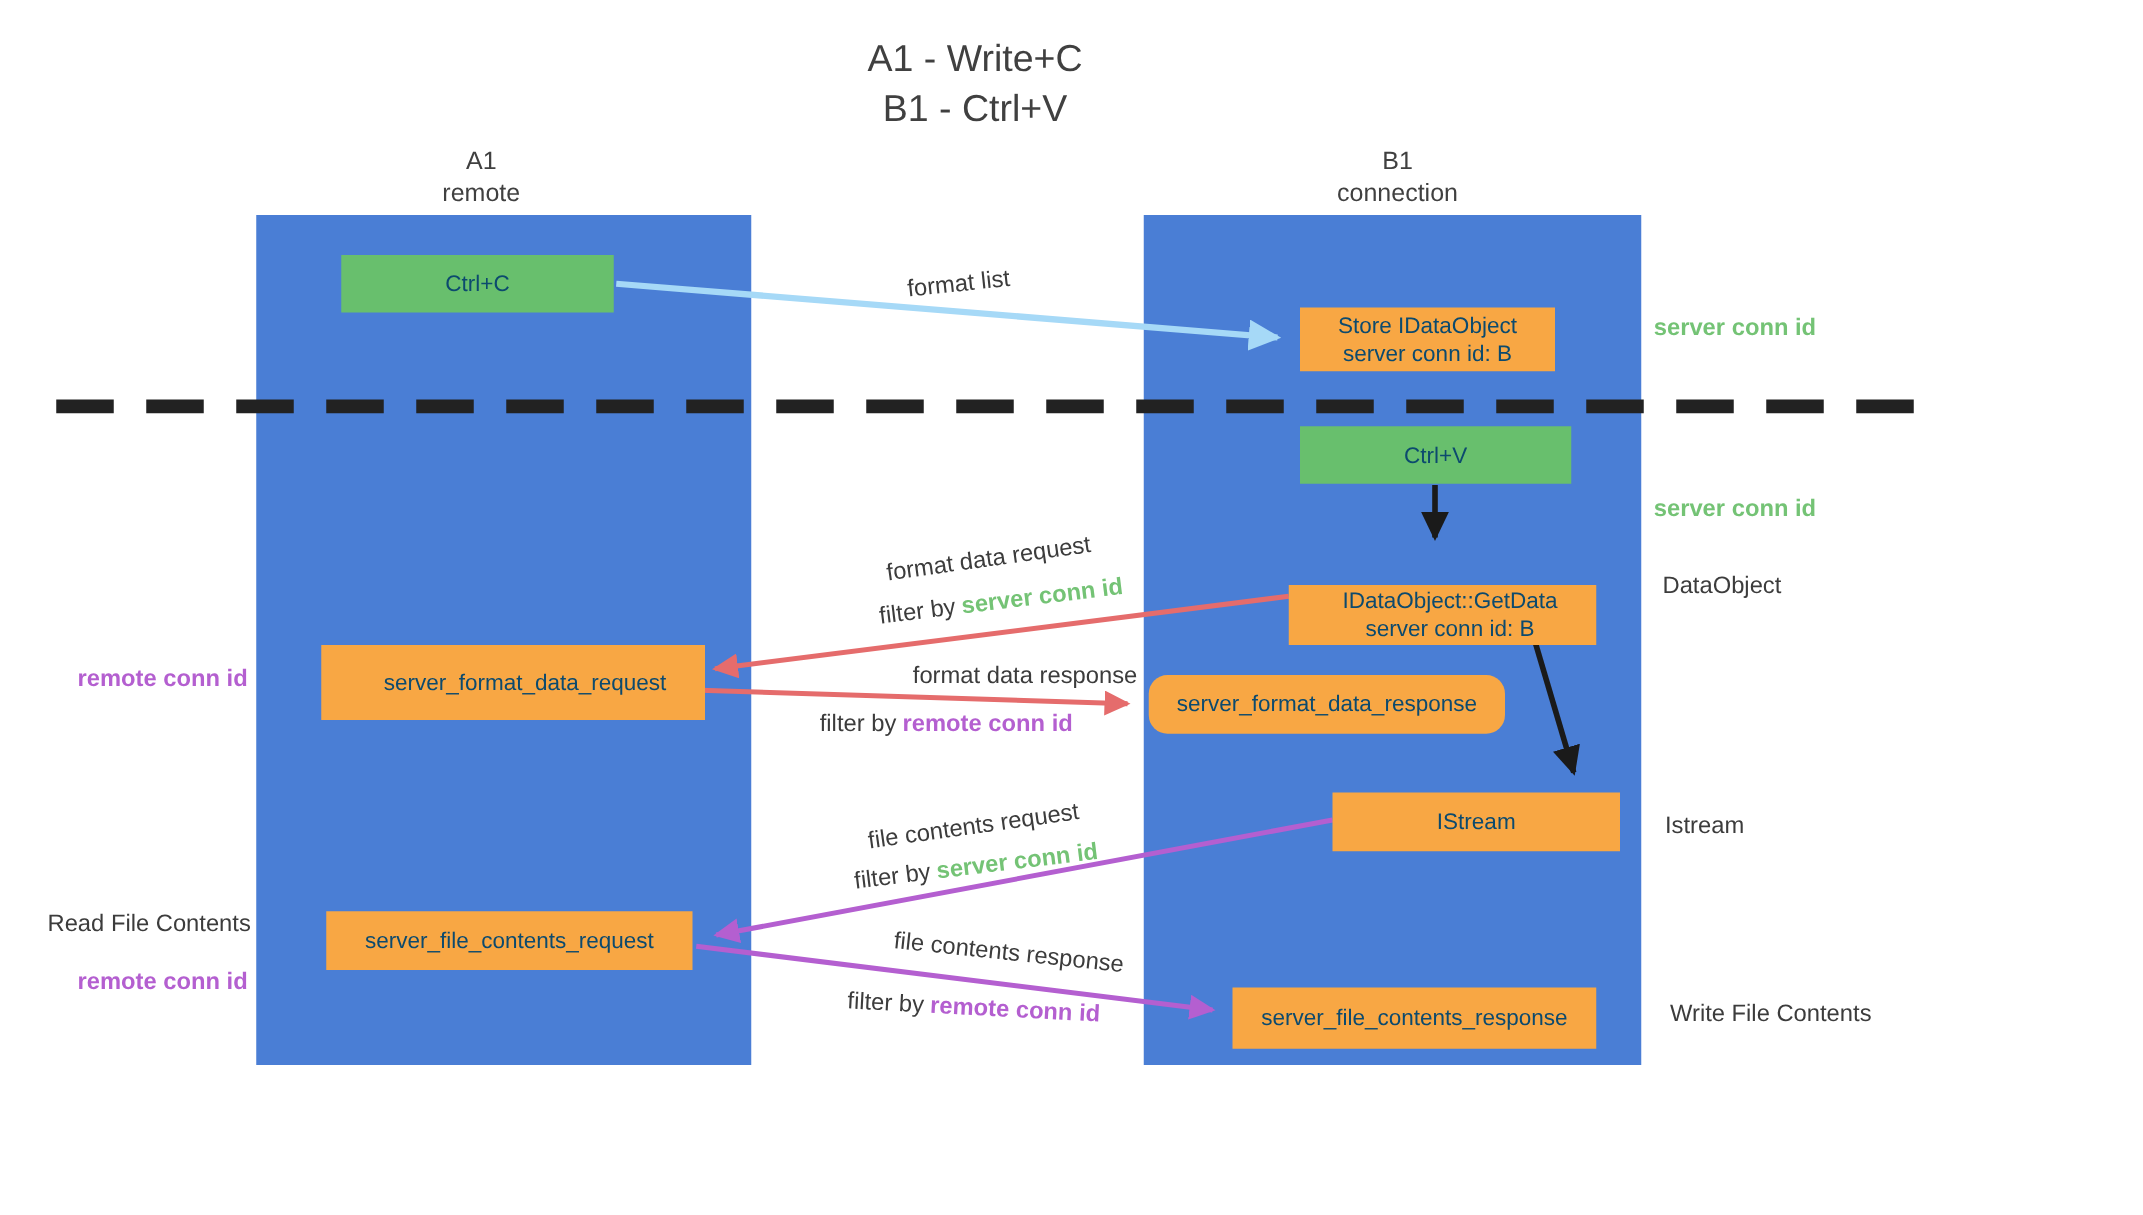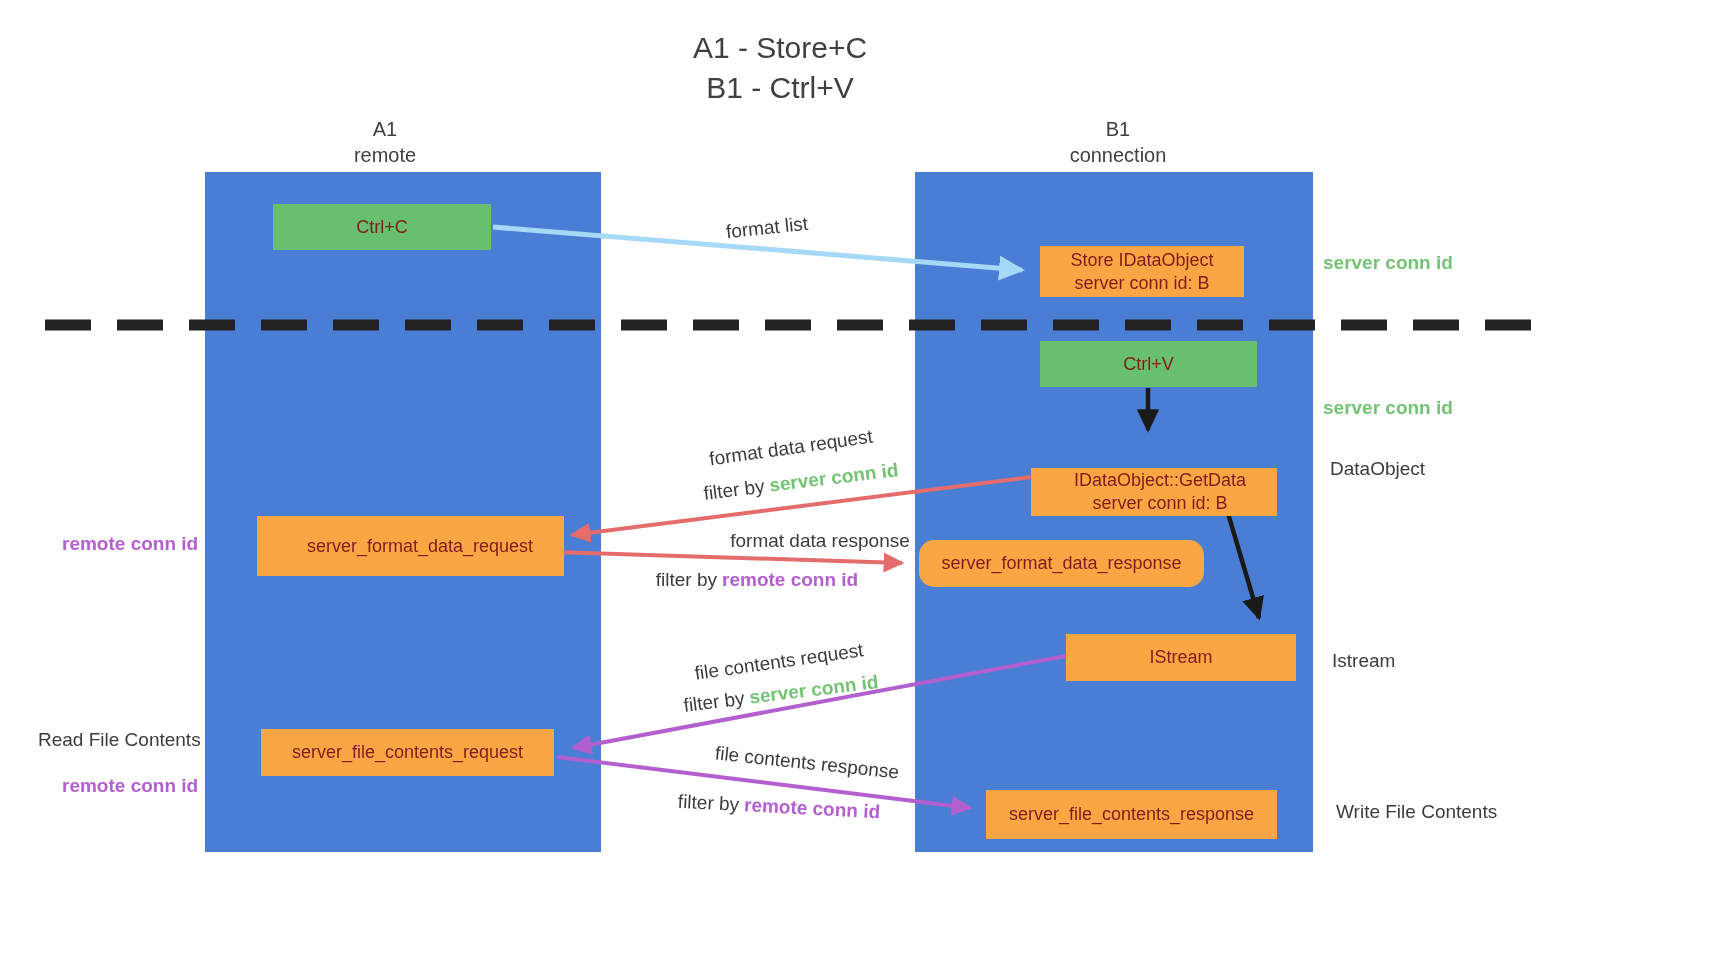--- a/index.html
+++ b/index.html
@@ -9,39 +9,39 @@
   }
   .title-block { position:absolute; left:780px; top:28px; transform:translateX(-50%);
     text-align:center; font-size:30px; line-height:40px; color:#404040; z-index:4; }
   .lane-header { position:absolute; transform:translateX(-50%); text-align:center;
     font-size:20px; line-height:26px; color:#404040; z-index:4; }
   .lane { position:absolute; top:172px; height:680px; background:#4a7ed5; z-index:1; }
   .lane-a1 { left:205px; width:396px; }
   .lane-b1 { left:915px; width:398px; }
   svg.arrows { position:absolute; left:0; top:0; z-index:2; pointer-events:none; }
   .node { position:absolute; z-index:3; display:flex; flex-direction:column;
-    align-items:center; justify-content:center; color:#7f1d1d; text-align:center; }
+    align-items:center; justify-content:center; color:#0c4a6e; text-align:center; }
   .node.green { background:#68bf6d; }
   .node.orange { background:#f8a744; }
   .node .ln { font-size:18px; line-height:23px; }
   .edge-label { position:absolute; z-index:4; white-space:nowrap; font-size:19px;
     color:#3c3c3c; transform-origin:center center; }
   .edge-label .key { font-weight:bold; margin-left:5px; }
   .key.green-t, .side-label.green-t { color:#74c375; }
   .key.purple-t, .side-label.purple-t { color:#b45fd0; }
   .side-label { position:absolute; z-index:4; white-space:nowrap; font-size:19px; color:#3c3c3c; }
   .side-label.bold { font-weight:bold; }
 </style>
 </head>
 <body>
 
 <div class="canvas">
 
   <div class="title-block">
-    <div>A1 - Store+C</div>
+    <div>A1 - Write+C</div>
     <div>B1 - Ctrl+V</div>
   </div>
 
   <div class="lane-header" style="left:385px; top:116px;">
     <div>A1</div>
     <div>remote</div>
   </div>
   <div class="lane-header" style="left:1118px; top:116px;">
     <div>B1</div>
     <div>connection</div>

